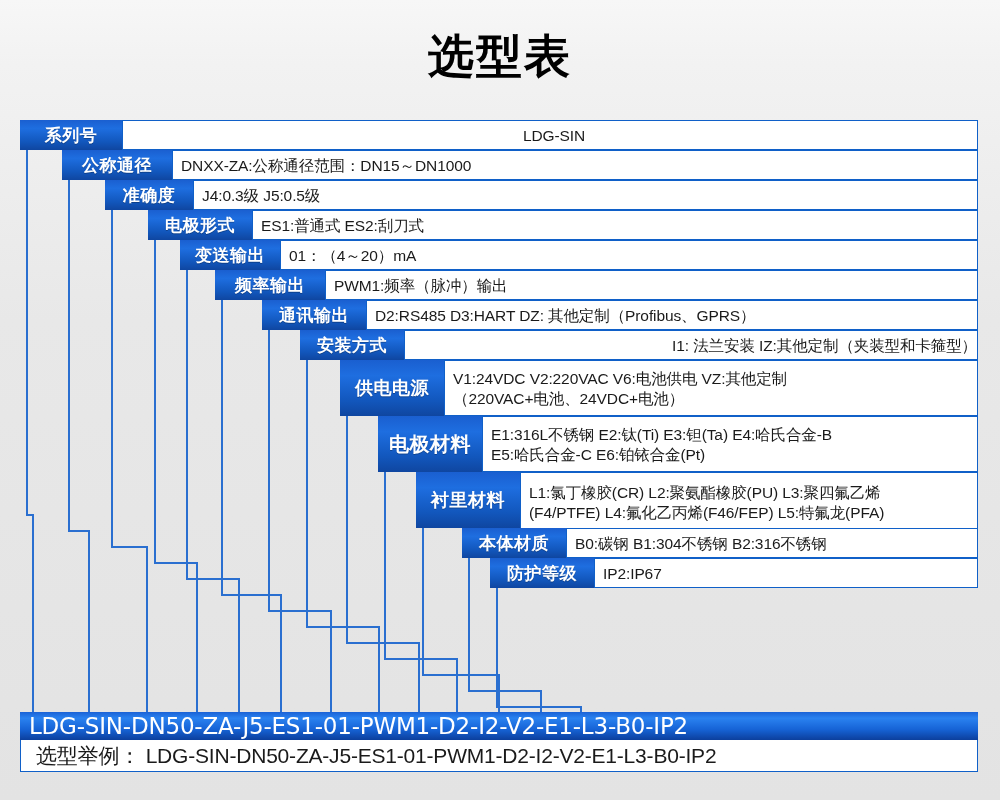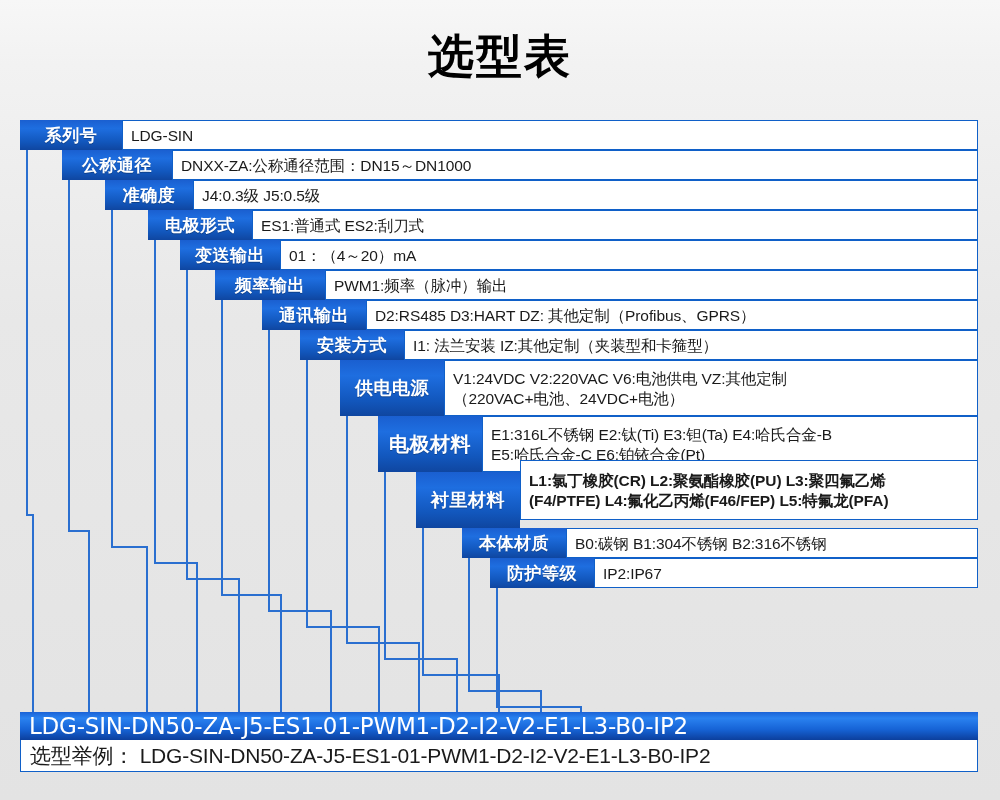--- a/index.html
+++ b/index.html
@@ -74,35 +74,35 @@
     font-family:"DejaVu Sans","Liberation Sans",sans-serif;
   }
   .examplebar{
     position:absolute;
     background:#fff;
     border:1px solid #1060c8;
     border-top:none;
     color:#1a1a1a;
     font-size:21px;
     display:flex;align-items:center;
-    padding-left:9px;
+    padding-left:15px;
     box-sizing:border-box;
     letter-spacing:-0.2px;
     z-index:4;
   }
 </style>
 </head>
 <body>
 
 <div id="page"></div>
 
 <div class="title">选型表</div>
 
 <div id="table">
-    <div class="val" style="left: 122px; top: 120px; width: 856px; height: 30px;">
+    <div class="val" style="left: 122px; top: 120px; width: 856px; height: 30px; text-align: center;">
       <span class="ln">LDG-SIN</span>
     </div>
     <div class="lab" style="left: 20px; top: 120px; width: 102px; height: 30px;">系列号</div>
     <div class="val" style="left: 172px; top: 150px; width: 806px; height: 30px;">
       <span class="ln">DNXX-ZA:公称通径范围：DN15～DN1000</span>
     </div>
     <div class="lab" style="left: 62px; top: 150px; width: 110px; height: 30px;">公称通径</div>
     <div class="val" style="left: 193px; top: 180px; width: 785px; height: 30px;">
       <span class="ln">J4:0.3级 J5:0.5级</span>
     </div>
@@ -116,35 +116,35 @@
     </div>
     <div class="lab" style="left: 180px; top: 240px; width: 100px; height: 30px;">变送输出</div>
     <div class="val" style="left: 325px; top: 270px; width: 653px; height: 30px;">
       <span class="ln">PWM1:频率（脉冲）输出</span>
     </div>
     <div class="lab" style="left: 215px; top: 270px; width: 110px; height: 30px;">频率输出</div>
     <div class="val" style="left: 366px; top: 300px; width: 612px; height: 30px;">
       <span class="ln">D2:RS485 D3:HART DZ: 其他定制（Profibus、GPRS）</span>
     </div>
     <div class="lab" style="left: 262px; top: 300px; width: 104px; height: 30px;">通讯输出</div>
-    <div class="val" style="left: 404px; top: 330px; width: 574px; height: 30px;">
+    <div class="val" style="left: 404px; top: 330px; width: 574px; height: 30px; text-align: right;">
       <span class="ln">I1: 法兰安装 IZ:其他定制（夹装型和卡箍型）</span>
     </div>
     <div class="lab" style="left: 300px; top: 330px; width: 104px; height: 30px; text-align: right;">安装方式</div>
     <div class="val" style="left: 444px; top: 360px; width: 534px; height: 56px;">
       <span class="ln">V1:24VDC V2:220VAC V6:电池供电 VZ:其他定制</span>
       <span class="ln">（220VAC+电池、24VDC+电池）</span>
     </div>
     <div class="lab" style="left: 340px; top: 360px; width: 104px; height: 56px; font-size: 18px;">供电电源</div>
     <div class="val" style="left: 482px; top: 416px; width: 496px; height: 56px;">
       <span class="ln">E1:316L不锈钢 E2:钛(Ti) E3:钽(Ta) E4:哈氏合金-B</span>
       <span class="ln">E5:哈氏合金-C E6:铂铱合金(Pt)</span>
     </div>
     <div class="lab" style="left: 378px; top: 416px; width: 104px; height: 56px; font-size: 20px;">电极材料</div>
-    <div class="val" style="left: 520px; top: 460px; width: 458px; height: 60px; font-weight: bold;">
+    <div class="val" style="left: 520px; top: 472px; width: 458px; height: 60px;">
       <span class="ln">L1:氯丁橡胶(CR) L2:聚氨酯橡胶(PU) L3:聚四氟乙烯</span>
       <span class="ln">(F4/PTFE) L4:氟化乙丙烯(F46/FEP) L5:特氟龙(PFA)</span>
     </div>
     <div class="lab" style="left: 416px; top: 472px; width: 104px; height: 56px; font-size: 18px;">衬里材料</div>
     <div class="val" style="left: 566px; top: 528px; width: 412px; height: 30px;">
       <span class="ln">B0:碳钢 B1:304不锈钢 B2:316不锈钢</span>
     </div>
     <div class="lab" style="left: 462px; top: 528px; width: 104px; height: 30px;">本体材质</div>
     <div class="val" style="left: 594px; top: 558px; width: 384px; height: 30px;">
       <span class="ln">IP2:IP67</span>

